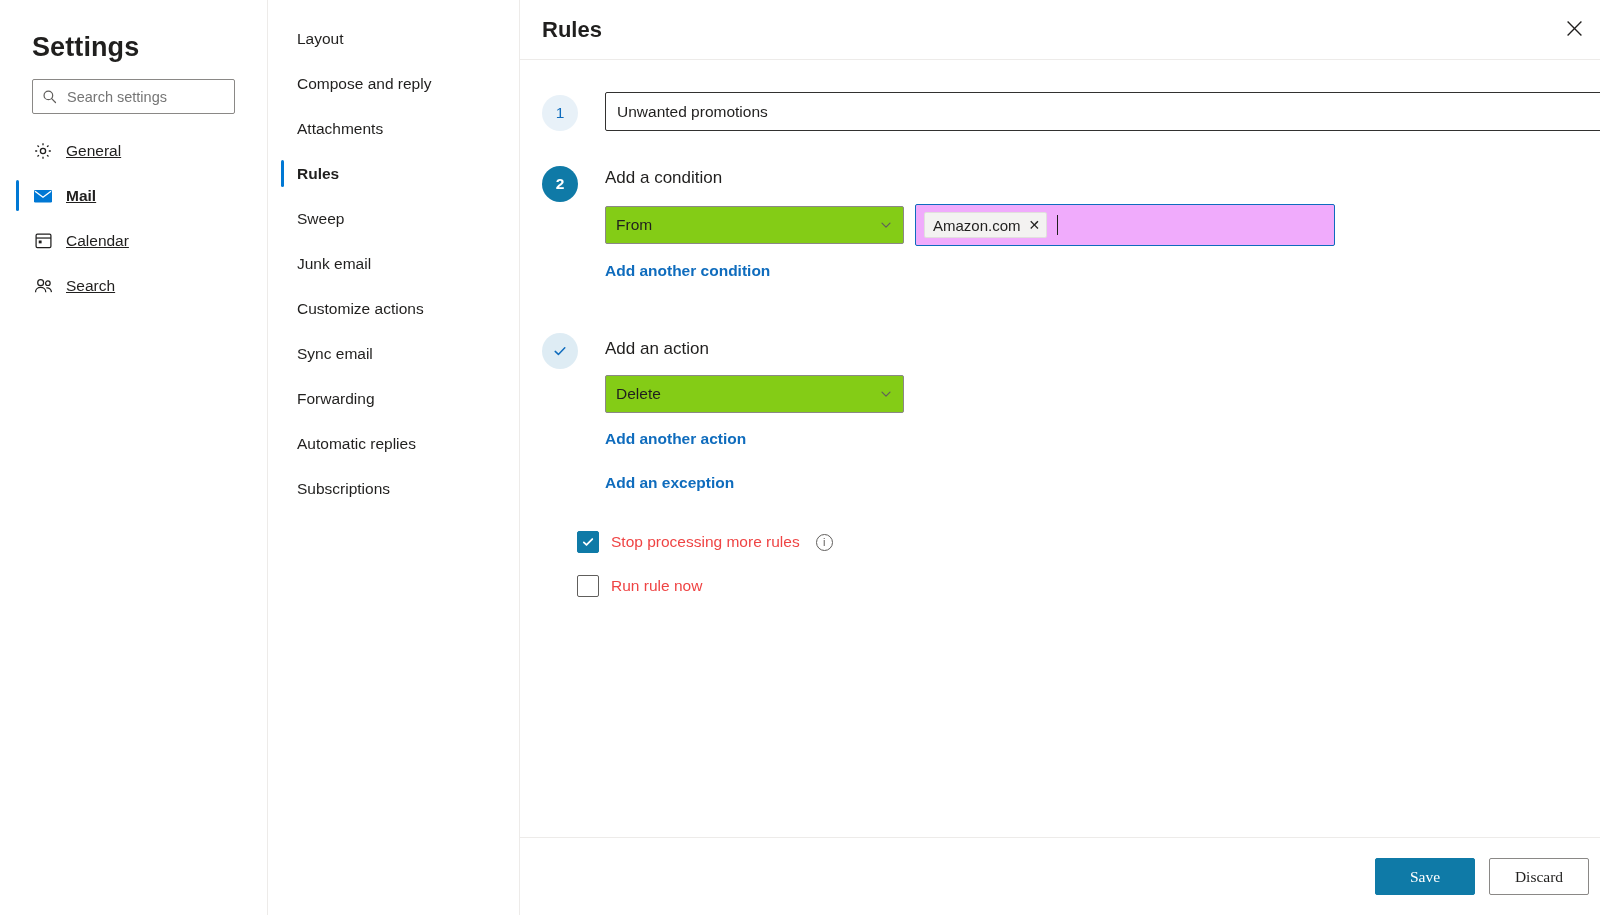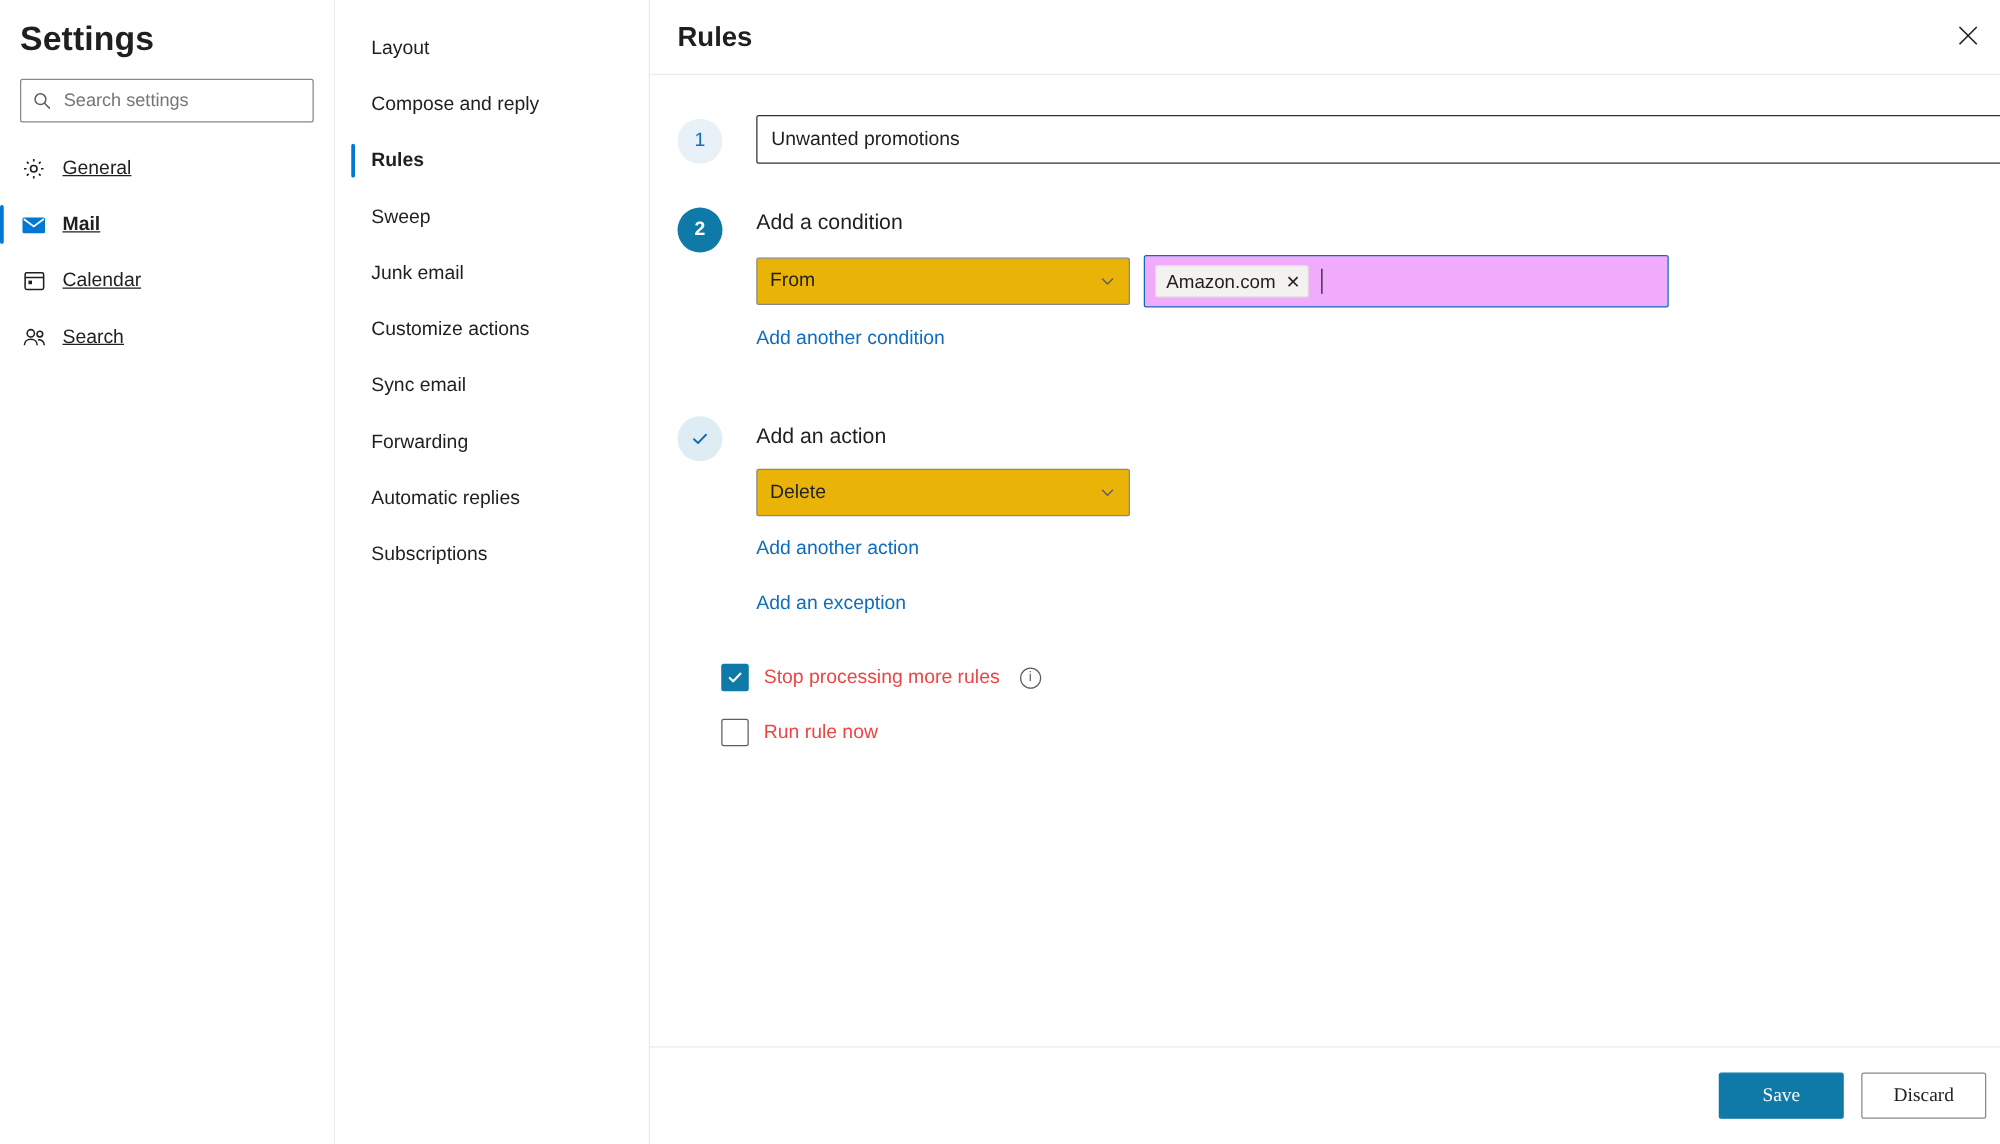--- a/index.html
+++ b/index.html
@@ -20,21 +20,21 @@
     position: relative;
   }
 
   
   .sidebar {
     width: 268px;
     min-width: 268px;
     height: 915px;
     background: #ffffff;
     border-right: 1px solid #edebe9;
-    padding: 0;
+    padding: 16px;
   }
   .sidebar-title {
     font-size: 27px;
     font-weight: 600;
     color: #201f1e;
     padding: 16px 0 10px 16px;
     letter-spacing: .1px;
   }
   .search-wrap {
     margin: 6px 16px 14px 16px;
@@ -227,21 +227,21 @@
   .select-box {
     width: 299px;
     height: 38px;
     border: 1px solid #8a8886;
     border-radius: 2px;
     display: flex;
     align-items: center;
     padding: 0 10px;
     font-size: 15.5px;
     color: #201f1e;
-    background: #eab308;
+    background: #84cc16;
     cursor: pointer;
     gap: 32px;
   }
   .select-box .sel-label { flex: 1 1 auto; }
   .chev {
     width: 14px; height: 14px;
     color: #605e5c;
     display: flex; align-items: center; justify-content: center;
   }
   .token-field {
@@ -277,20 +277,21 @@
     width: 1px;
     height: 20px;
     background: #201f1e;
     margin-left: 10px;
   }
   .link {
     color: #0f6cbd;
     font-size: 15.5px;
     cursor: pointer;
     display: inline-block;
+    font-weight: bold;
   }
 
   .cond-links { margin-top: 16px; }
   .action-area { margin-top: 4px; }
   .action-links { margin-top: 17px; }
   .exception-links { margin-top: 26px; }
 
   .checks {
     margin-top: 34px;
     padding-left: 57px;
@@ -433,20 +434,23 @@
       </div>
     </div>
   </div>
 
   <div class="subnav">
     <div class="subnav-item">
       <span>Layout</span>
     </div>
     <div class="subnav-item">
       <span>Compose and reply</span>
+    </div>
+    <div class="subnav-item">
+      <span>Attachments</span>
     </div>
     <div class="subnav-item selected">
       <span>Rules</span>
     </div>
     <div class="subnav-item">
       <span>Sweep</span>
     </div>
     <div class="subnav-item">
       <span>Junk email</span>
     </div>

